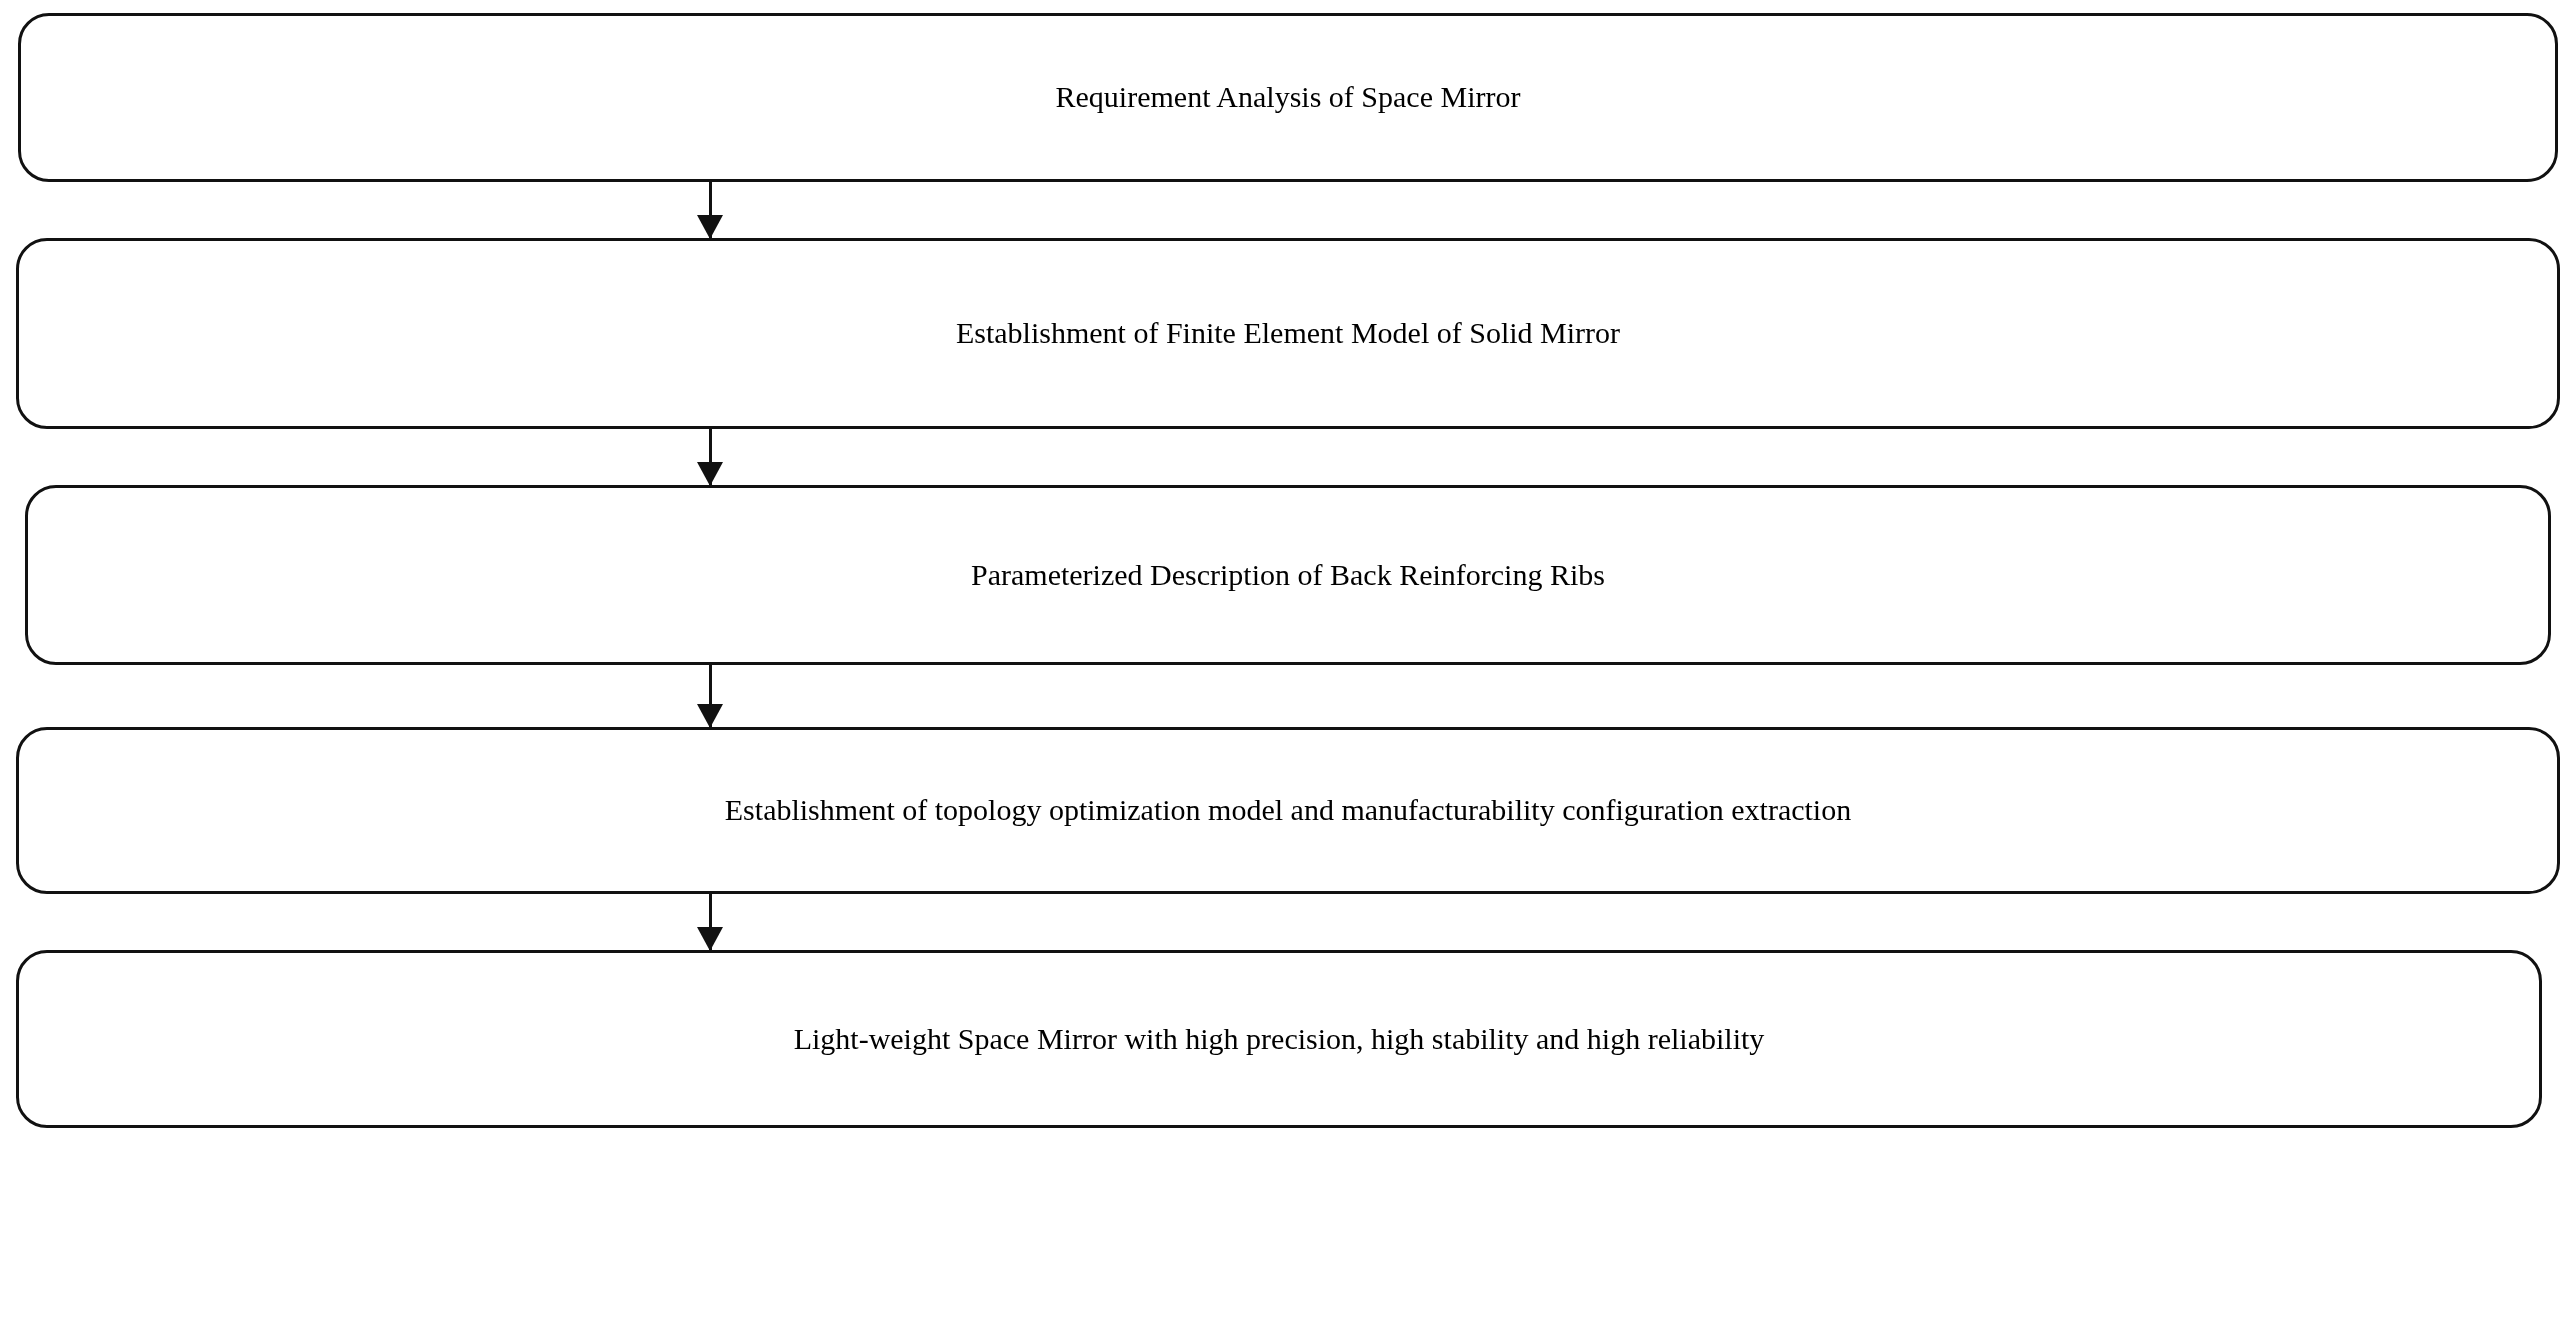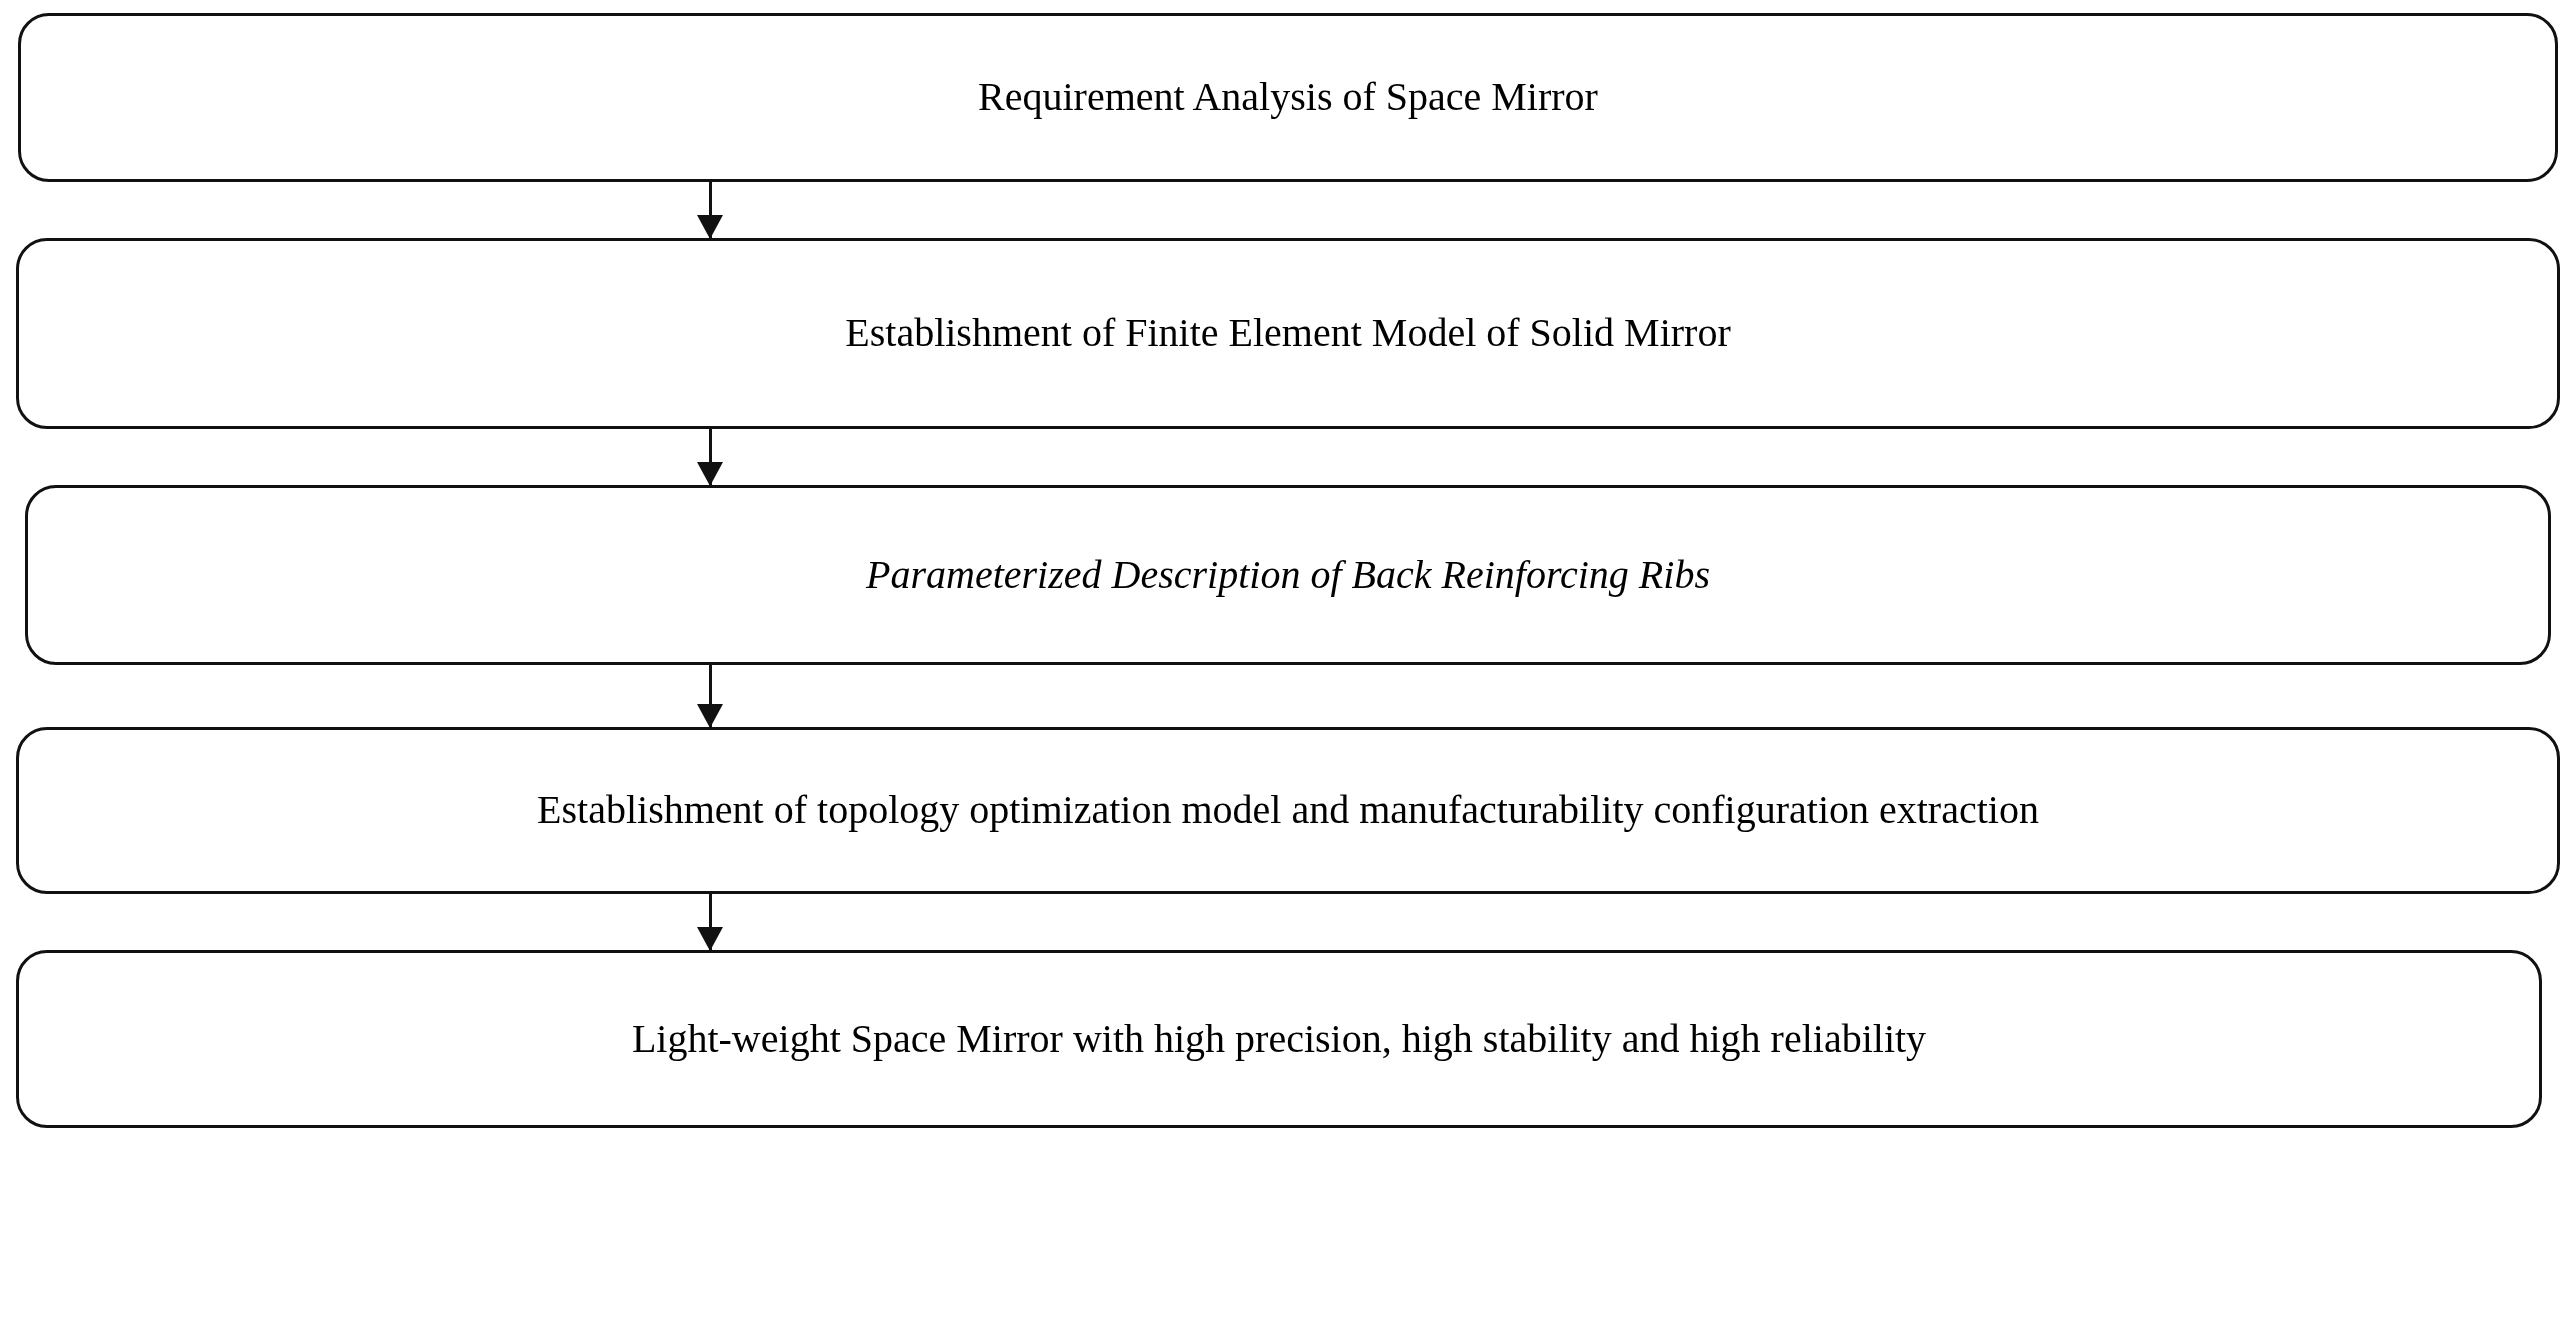--- a/index.html
+++ b/index.html
@@ -26,27 +26,27 @@
   .node {
     box-sizing: border-box;
     border: 3.6px solid #111111;
     border-radius: 31px;
     background: #ffffff;
     display: flex;
     align-items: center;
     justify-content: center;
     text-align: center;
     color: #000000;
-    font-size: 40px;
+    font-size: 30px;
     line-height: 1.2;
     padding: 0 36px;
   }
   .node-0 { height: 169px; margin-left: 1.8px;  margin-right: 1.8px; }
   .node-1 { height: 191px; margin-left: 0px;  margin-right: 0px; text-align: right; }
-  .node-2 { height: 180px; margin-left: 9px; margin-right: 9px; font-style: italic; }
+  .node-2 { height: 180px; margin-left: 9px; margin-right: 9px; }
   .node-3 { height: 167px; margin-left: 0px;  margin-right: 0px; }
   .node-4 { height: 178px; margin-right: 18px; }
 
   .connector {
     position: relative;
     height: 60px;
     display: flex;
     justify-content: center;
   }
   .connector .stem {

